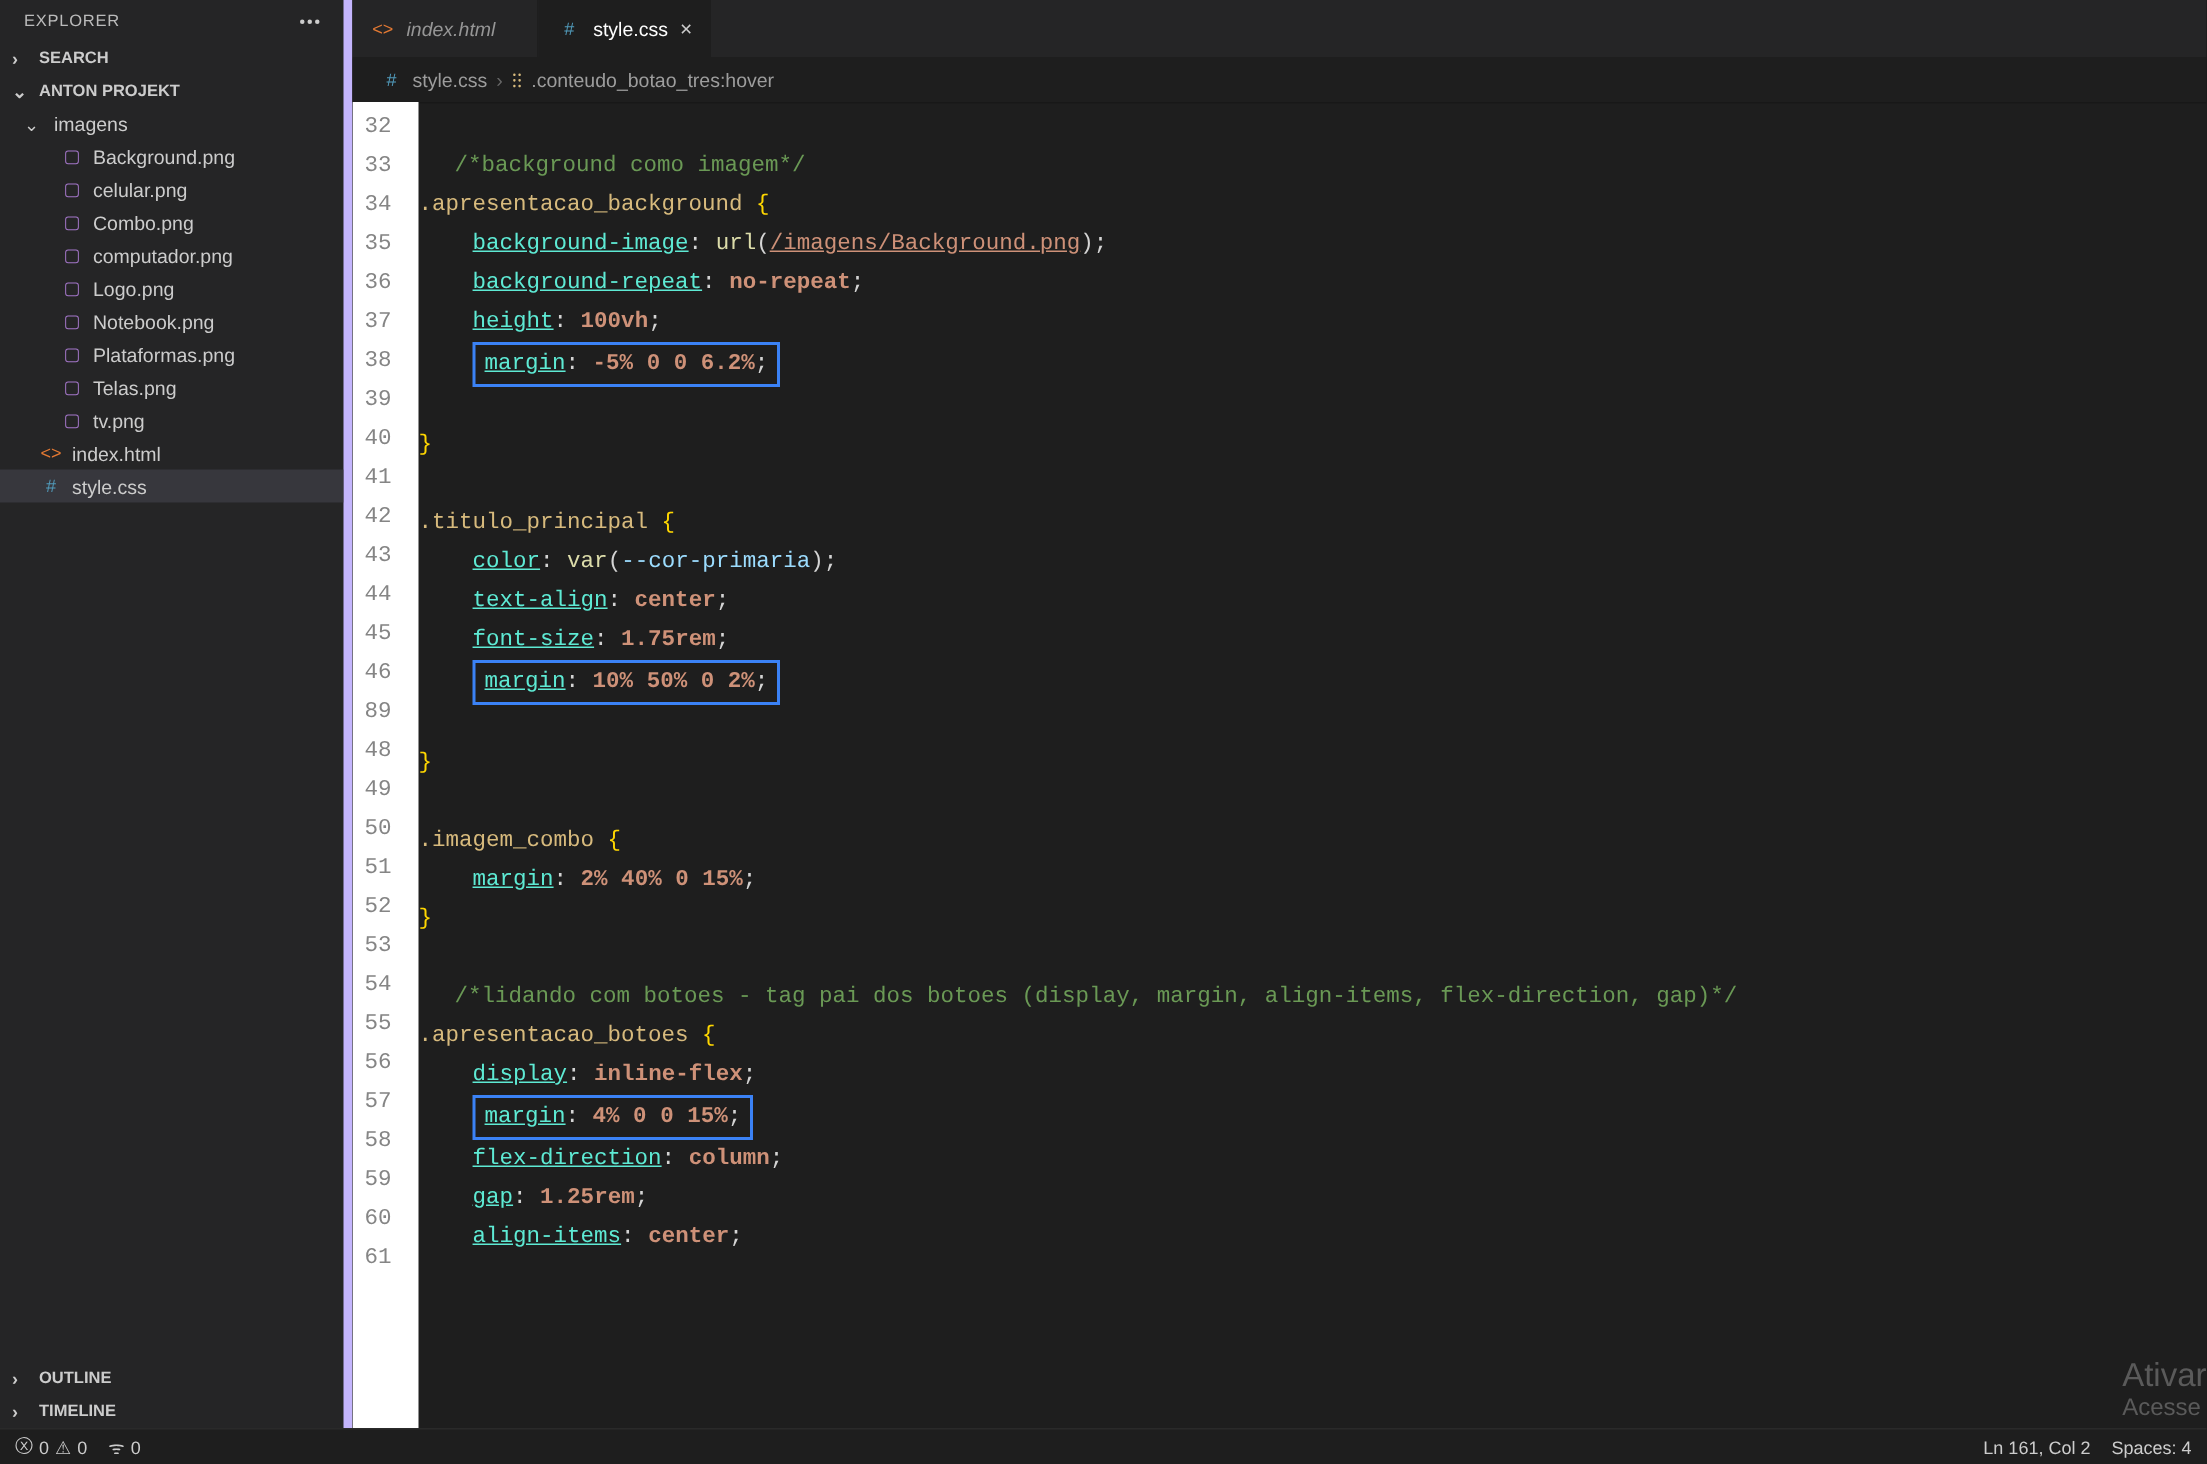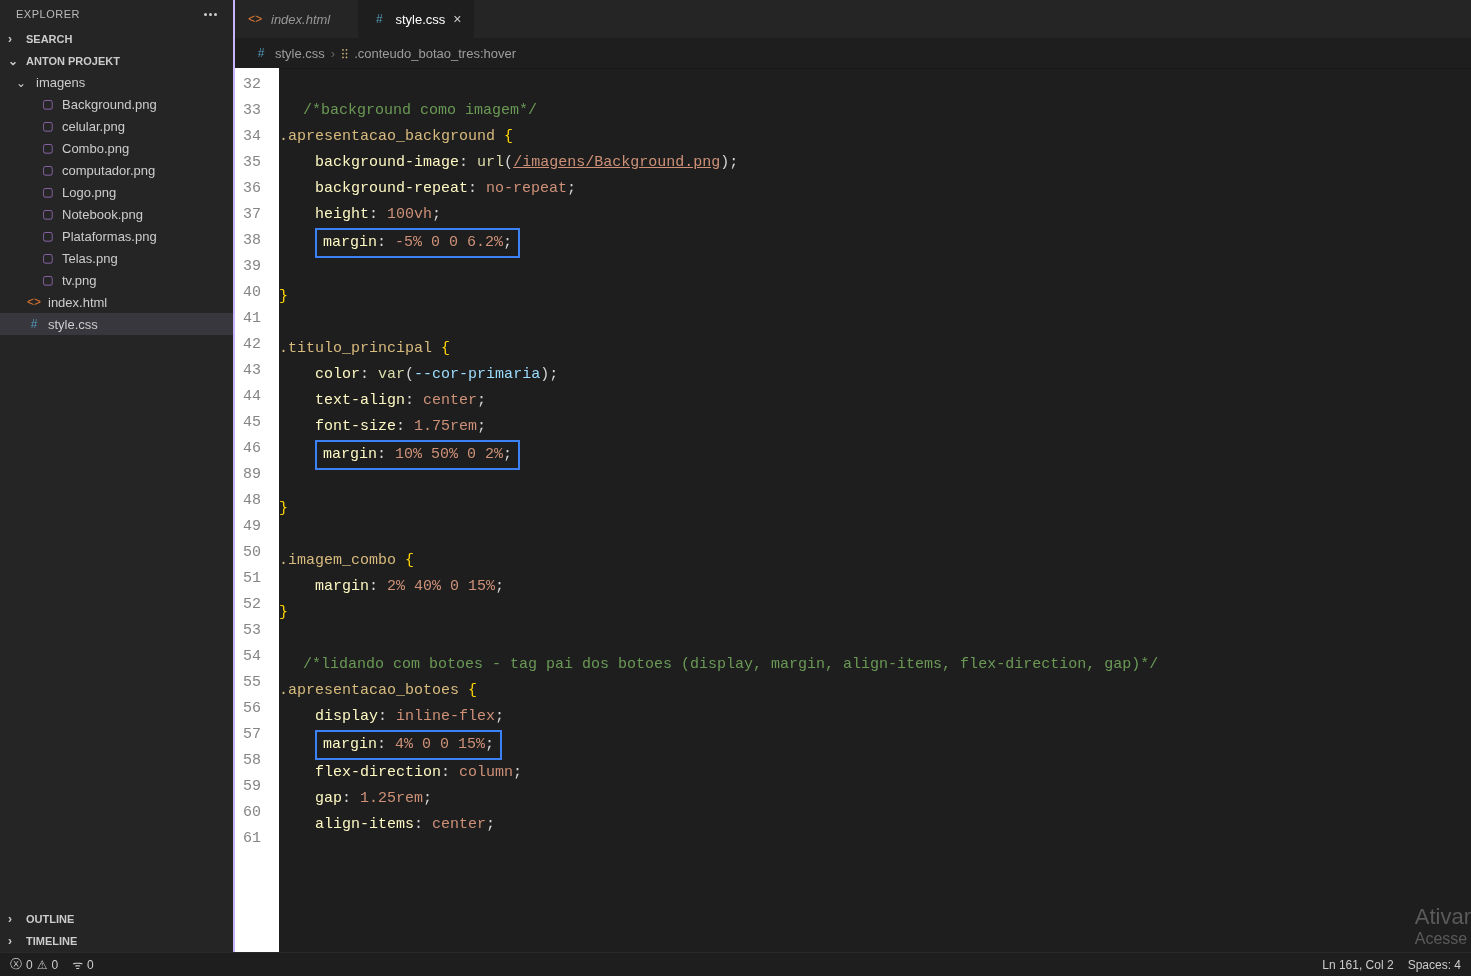--- a/index.html
+++ b/index.html
@@ -14,21 +14,21 @@
     flex-direction: column;
   }
   .main-container { display: flex; flex: 1; overflow: hidden; }
   
   
   .sidebar {
     width: 235px;
     background: #252526;
     display: flex;
     flex-direction: column;
-    border-right: 2px solid #c4b5fd;
+    border-right: 6px solid #c4b5fd;
   }
   .sidebar-header {
     padding: 8px 16px;
     display: flex;
     justify-content: space-between;
     align-items: center;
     font-size: 11px;
     color: #bbbbbb;
     letter-spacing: 0.5px;
   }
@@ -91,22 +91,22 @@
   .breadcrumb .sep { color:#666; }
   
   .code-area { flex:1; display:flex; overflow:auto; font-family: Consolas, 'Courier New', monospace; font-size: 15px; line-height: 26px;}
   .gutter { background:#ffffff; color:#858585; text-align:right; padding: 4px 18px 4px 8px; user-select:none;}
   .code-content { padding: 4px 0; flex:1; white-space:pre; color:#d4d4d4;}
   
   
   .tk-comment { color:#6a9955;margin-left:24px; }
   .tk-selector { color:#d7ba7d; }
   .tk-brace { color:#ffd700; }
-  .tk-prop { color:#fef9c3; }
-  .tk-value { color:#ce9178; }
+  .tk-prop { color:#5eead4;text-decoration:underline; }
+  .tk-value { color:#ce9178;font-weight:bold; }
   .tk-func { color:#dcdcaa; }
   .tk-link { color:#ce9178; text-decoration: underline; text-align: center;}
   .tk-punct { color:#d4d4d4; }
   .tk-var { color:#9cdcfe;}
   
   .hl-box { border: 2px solid #3b82f6; padding: 0 6px; display:inline-block;}
   
   
   .status-bar {
     height: 24px;

